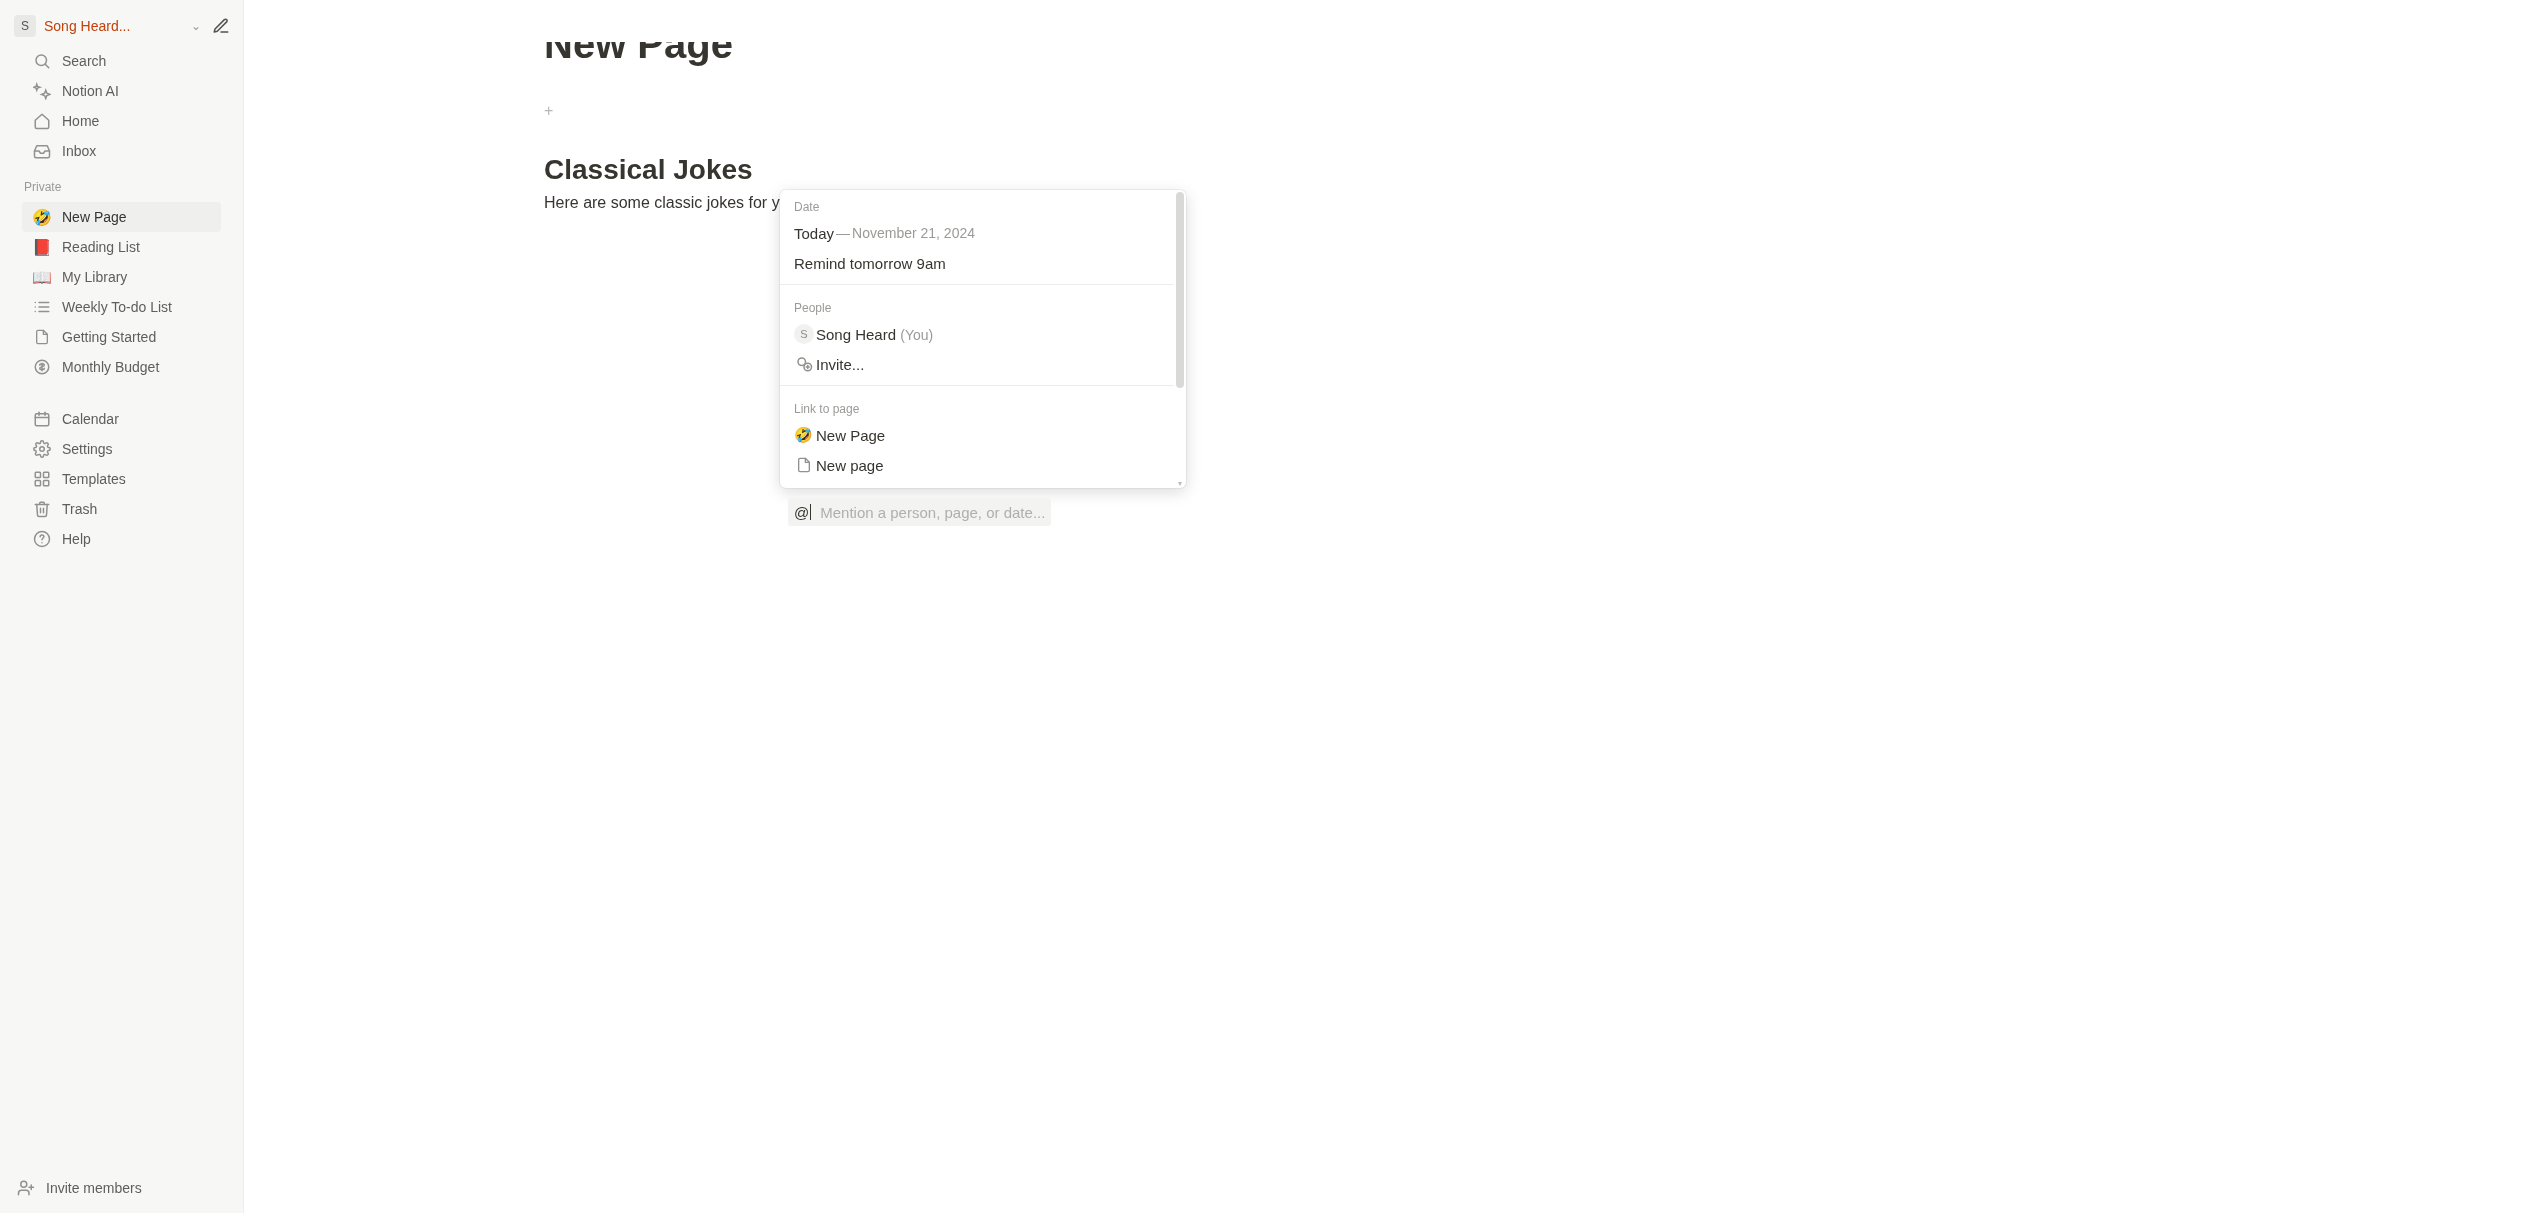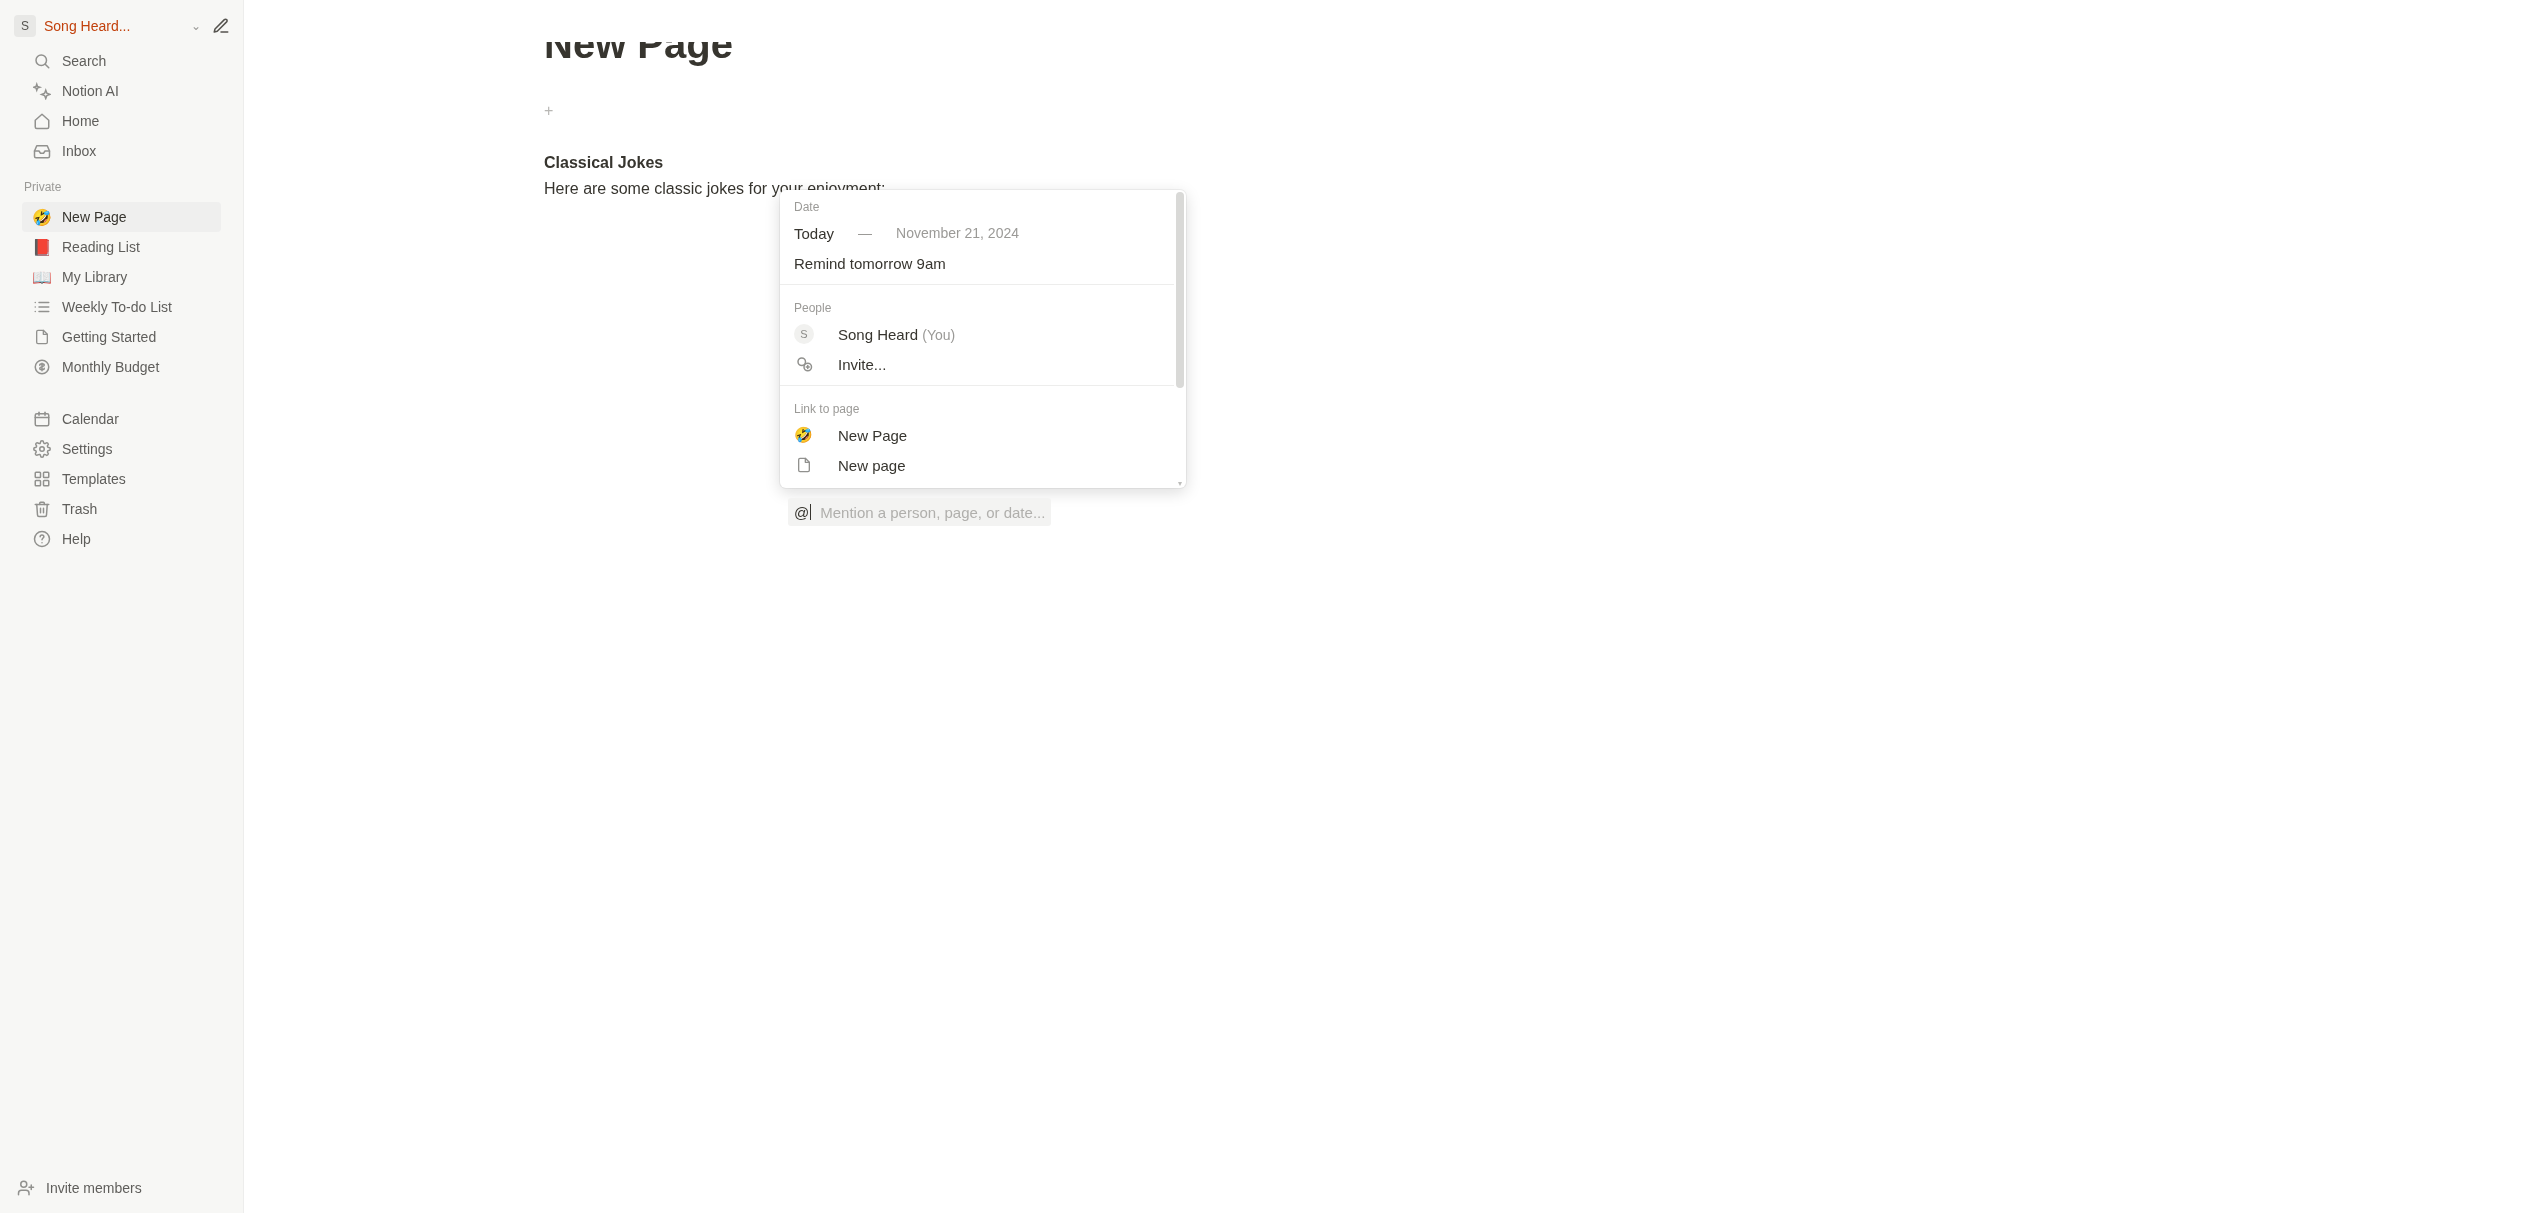--- a/index.html
+++ b/index.html
@@ -98,21 +98,21 @@
     margin-top: 22px;
     
     clip-path: inset(20px 0 0 0);
   }
   .plus-row {
     color: #b8b7b4;
     font-size: 16px;
     margin-top: 36px;
   }
   .h2 {
-    font-size: 16px;
+    font-size: 28px;
     font-weight: 600;
     color: #37352f;
     margin-top: 34px;
   }
   .body-line {
     font-size: 16px;
     color: #37352f;
     margin-top: 8px;
   }
 
@@ -157,21 +157,21 @@
   }
   .popup-scrollbar-arrow.bot { bottom: 0; }
   .pp-section {
     font-size: 12px;
     color: #9b9a97;
     padding: 10px 14px 4px;
   }
   .pp-item {
     display: flex;
     align-items: center;
-    gap: 24px;
+    gap: 2px;
     height: 30px;
     padding: 0 14px;
     cursor: pointer;
     font-size: 15px;
     color: #37352f;
   }
   .pp-sub { color: #9b9a97; font-size: 14px; }
   .pp-icon {
     width: 20px; height: 20px;
     display:flex; align-items:center; justify-content:center;

